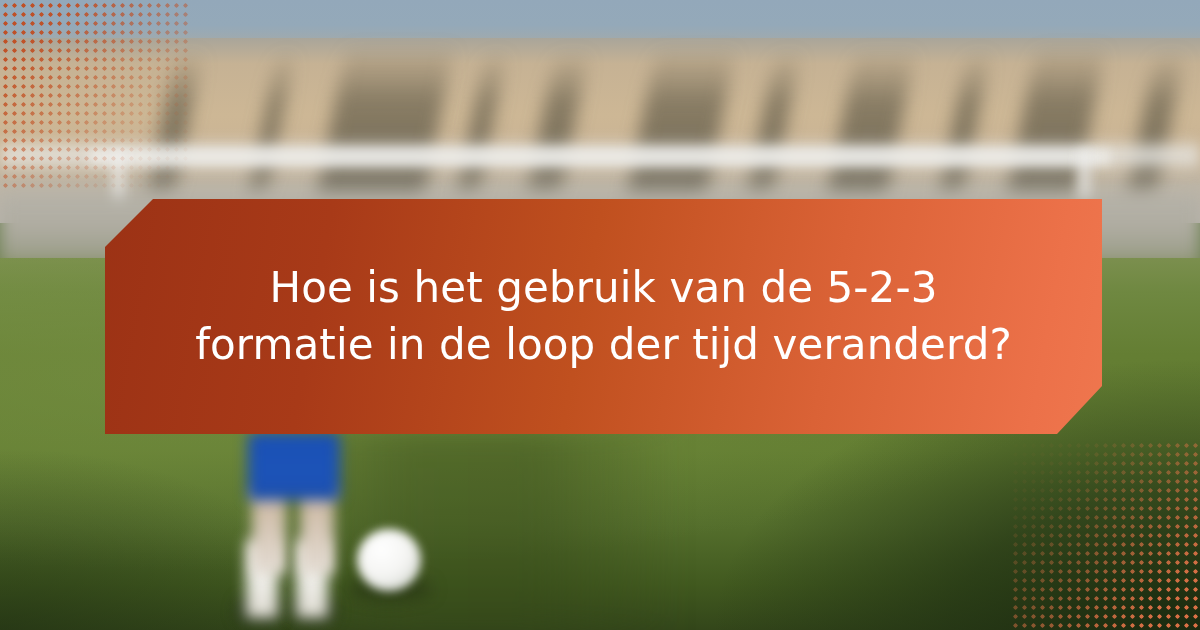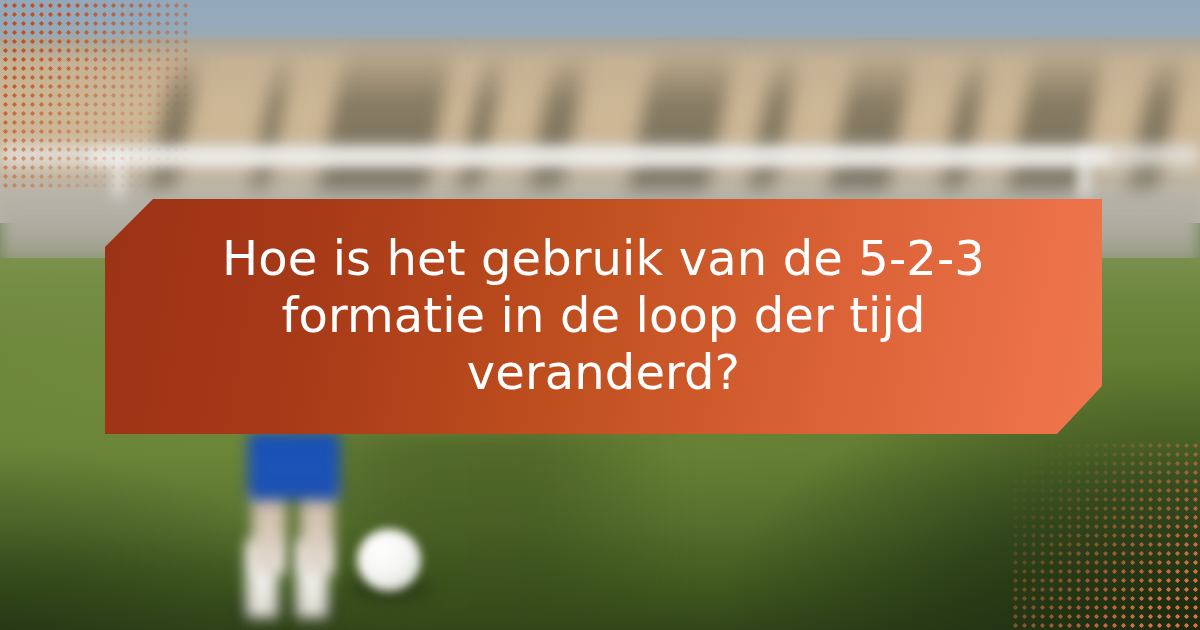--- a/index.html
+++ b/index.html
@@ -196,21 +196,21 @@
     -webkit-clip-path: polygon(48px 0, 100% 0, 100% 187px, 952px 100%, 0 100%, 0 48px);
     clip-path: polygon(48px 0, 100% 0, 100% 187px, 952px 100%, 0 100%, 0 48px);
     display: flex;
     align-items: center;
     justify-content: center;
   }
   .banner-title {
     width: 830px;
     text-align: center;
     color: #ffffff;
-    font-size: 48px;
+    font-size: 42px;
     line-height: 57px;
     font-weight: 400;
     letter-spacing: 0.1px;
     margin: 0;
     padding: 0 0 2px 0;
   }
 </style>
 </head>
 <body>
 

